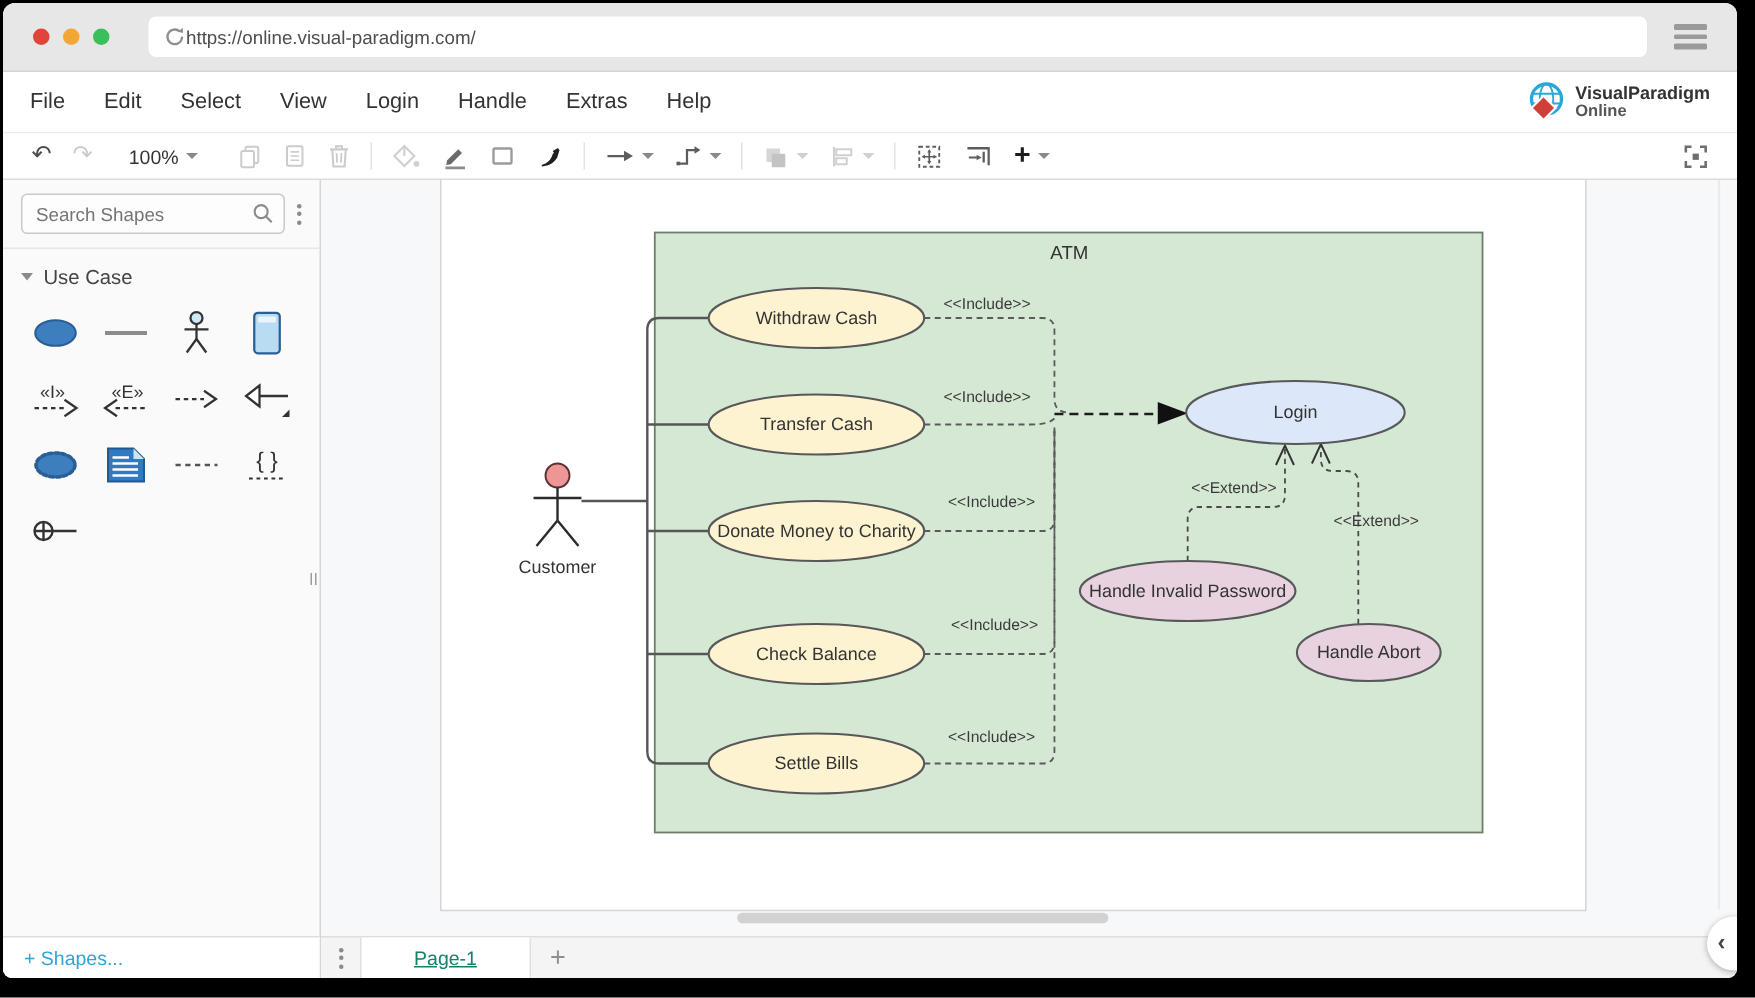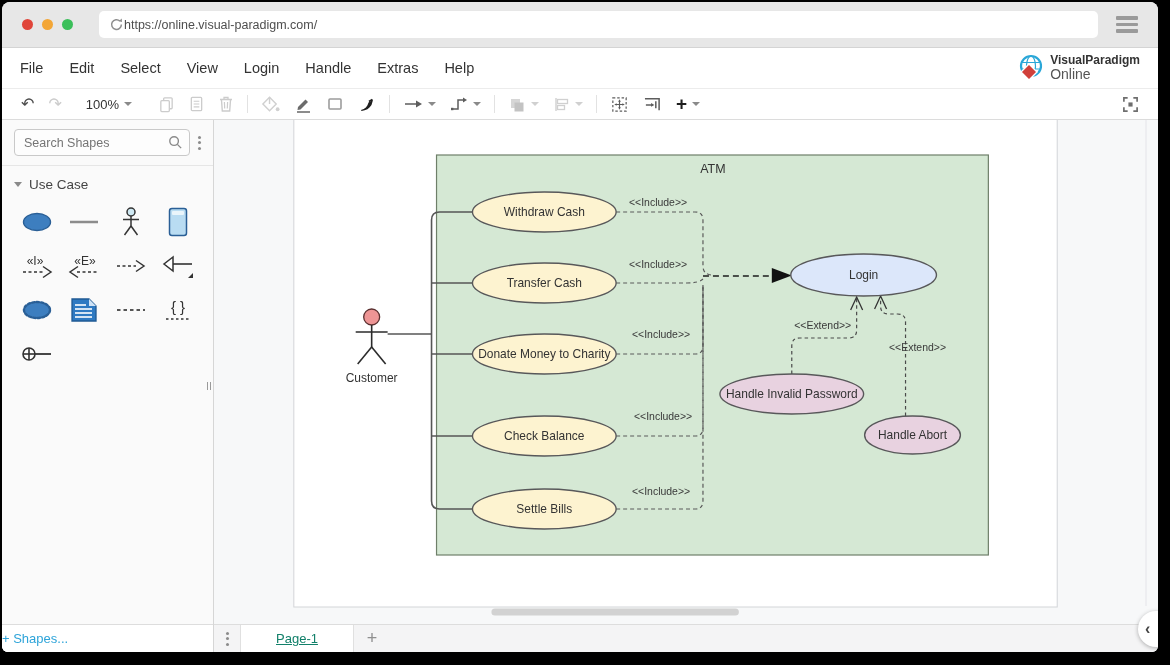--- a/index.html
+++ b/index.html
@@ -22,21 +22,21 @@
   .hamburger { width:22px; margin-right:20px; display:flex; flex-direction:column; gap:3px; }
   .hamburger i { display:block; height:3.5px; background:#9a9a9a; border-radius:1px; }
 
   
   .menubar { height:41px; background:#fff; display:flex; align-items:center;
              padding:0 18px; border-bottom:1px solid #ececec; }
   .menu-item { font-size:14.5px; color:#333; margin-right:26px; cursor:default; }
   .logo { margin-left:auto; display:flex; align-items:center; gap:3px; }
   .logo-text { line-height:1.05; }
   .logo-title { font-size:12px; font-weight:bold; color:#333; display:block; }
-  .logo-sub   { font-size:14px; color:#555; display:block; }
+  .logo-sub   { font-size:11px; color:#555; display:block;font-weight:bold; }
 
   
   .toolbar { height:31px; background:#fff; border-bottom:1px solid #dcdcdc;
              display:flex; align-items:center; padding:0 12px; }
   .tbtn { display:flex; align-items:center; justify-content:center;
           height:24px; padding:0 7px; color:#5d5d5d; }
   .tbtn.unicode { font-size:16px; line-height:24px; }
   .disabled { color:#cccccc !important; }
   .tb-divider { width:1px; height:18px; background:#e2e2e2; margin:0 6px; }
   .caret { width:0; height:0; border-left:4px solid transparent; border-right:4px solid transparent;
@@ -60,21 +60,21 @@
   .section-header { border-top:1px solid #e6e6e6; padding:11px 12px 9px 12px;
             font-size:13.5px; color:#444; display:flex; align-items:center; gap:7px; }
   .tri-down { width:0; height:0; border-left:4.5px solid transparent; border-right:4.5px solid transparent;
               border-top:5px solid #8a8a8a; }
   .shape-grid { display:grid; grid-template-columns:repeat(4,1fr); row-gap:10px;
                 padding:4px 12px; justify-items:center; }
   .shape-cell { width:38px; height:34px; display:flex; align-items:center; justify-content:center; }
   .resize-handle { position:absolute; right:2px; top:262px; display:flex; gap:1.5px; }
   .resize-handle i { width:1.5px; height:8px; background:#9a9a9a; display:block; }
   .sidebar-footer { margin-top:auto; height:28px; background:#fff; border-top:1px solid #ddd;
-                    display:flex; align-items:center; }
+                    display:flex; align-items:center; padding-left:14px; }
   .shapes-link { color:#2ea4d9; font-size:13px; }
 
   
   .canvas-col { flex:1; display:flex; flex-direction:column; position:relative; }
   .canvas { height:504px; position:relative; background:#f7f8f9; }
   .canvas svg.diagram { position:absolute; inset:0; }
   svg { font-family:"Liberation Sans",sans-serif; }
 
   
   .tabbar { height:28px; background:#f4f4f5; border-top:1px solid #ddd;

